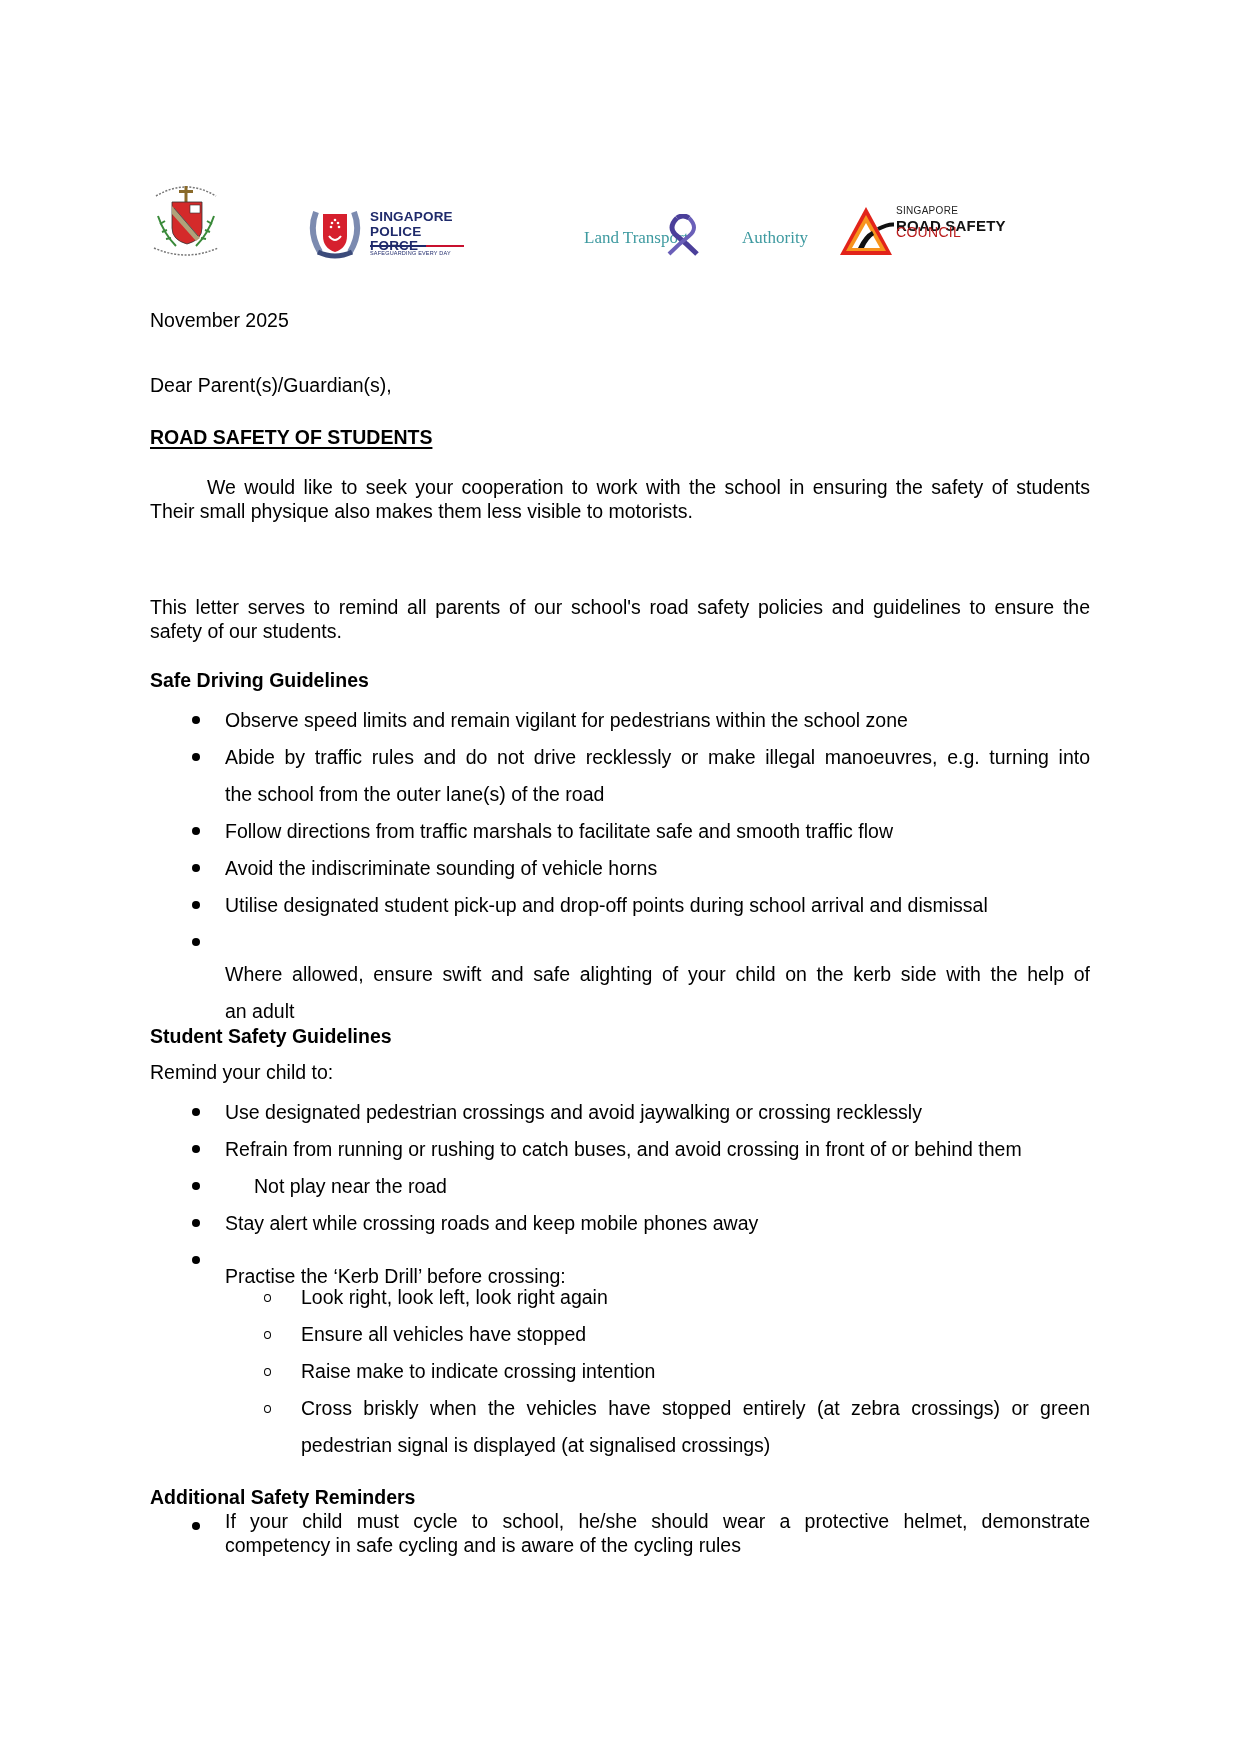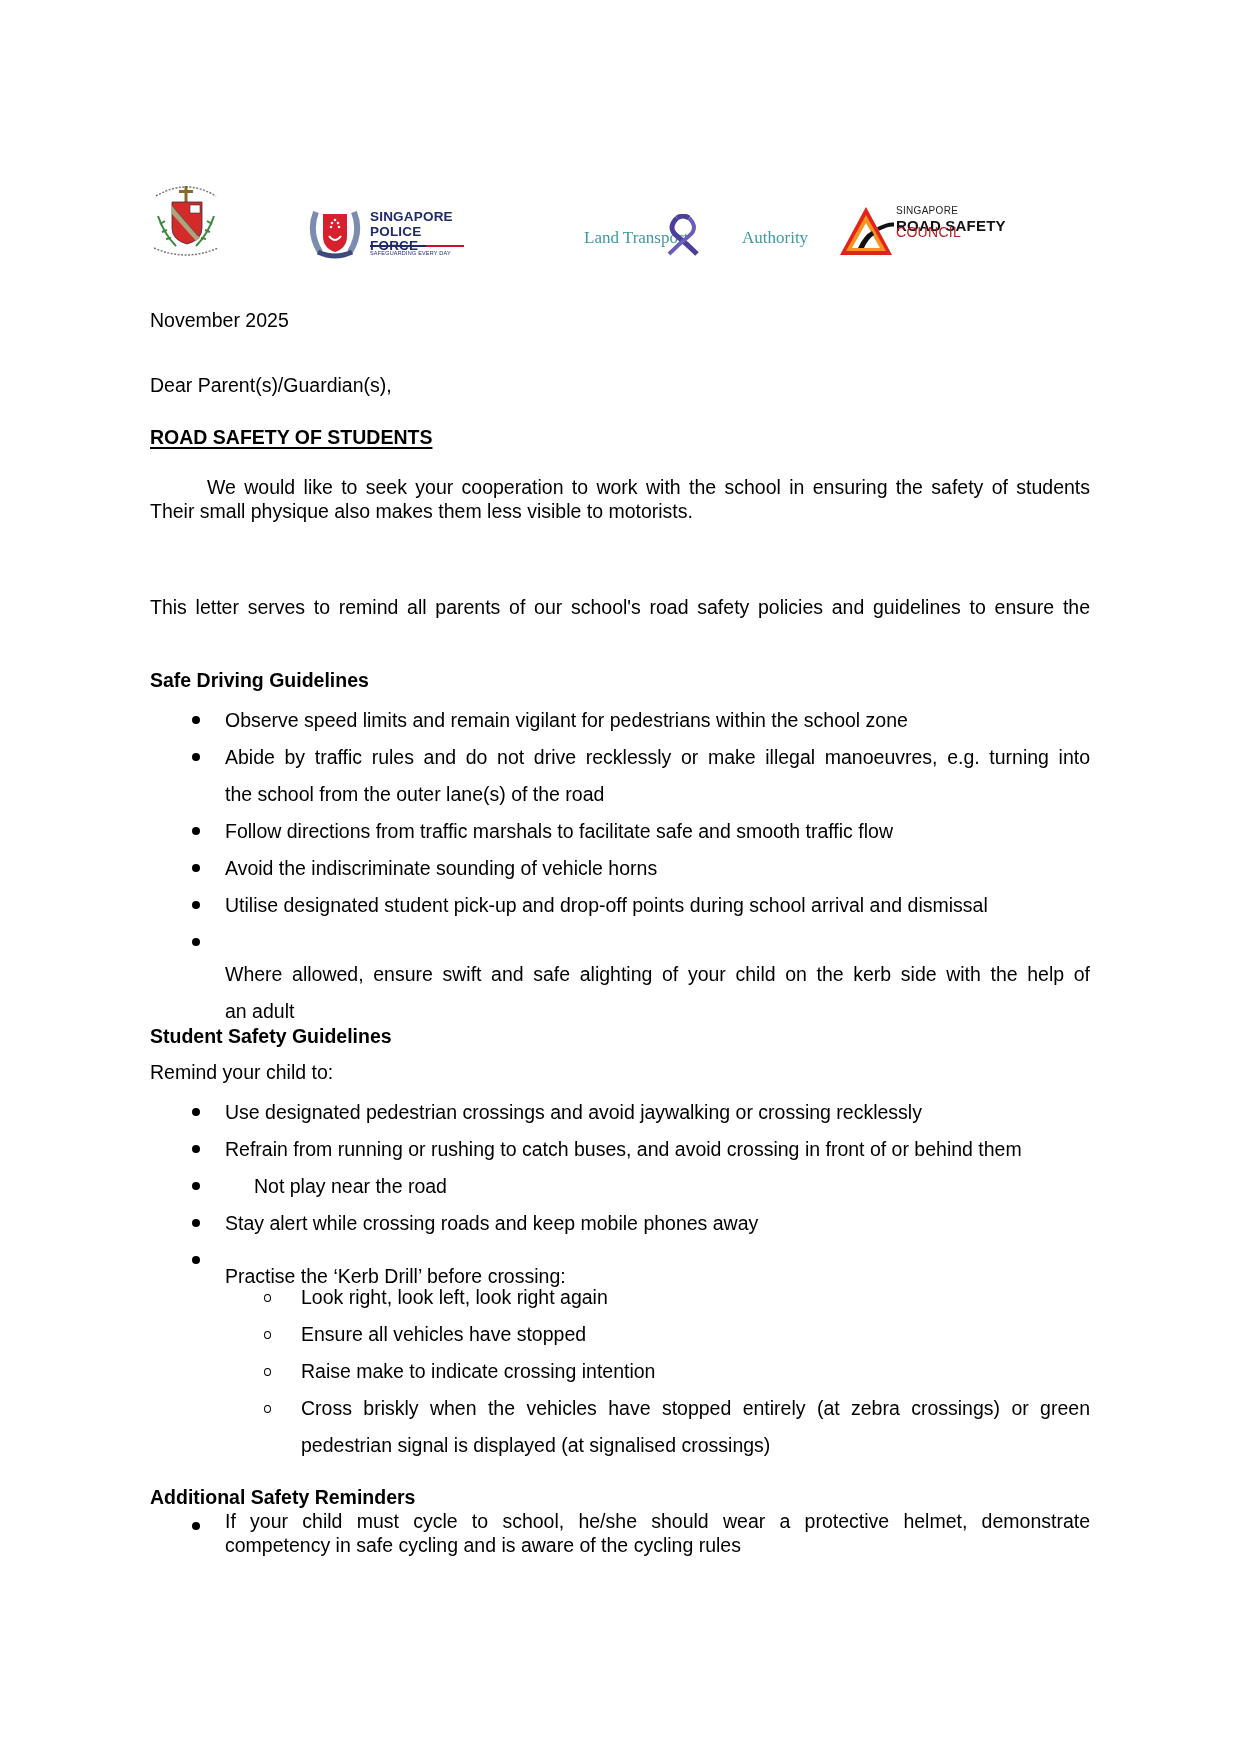--- a/index.html
+++ b/index.html
@@ -110,20 +110,21 @@
 <div class="line" style="top:373px;">Dear Parent(s)/Guardian(s),</div>
 <div class="line heading" style="top:425px;">ROAD SAFETY OF STUDENTS</div>
 
 <div class="para" style="top:475px;">
   <span class="jl"><span class="indent"></span><span>We would like to seek your cooperation to work with the school in ensuring the safety of students</span></span>
   <span class="nl">Their small physique also makes them less visible to motorists.</span>
 </div>
 
 <div class="para" style="top:595px;">
   <span class="jl">This letter serves to remind all parents of our school's road safety policies and guidelines to ensure the</span>
+  <span class="nl">safety of our students.</span>
 </div>
 
 <div class="line subhead" style="top:668px;">Safe Driving Guidelines</div>
 
 <div class="bullet" style="top:716px;"></div>
 <div class="btext" style="top:702px;">
     <span class="nl">Observe speed limits and remain vigilant for pedestrians within the school zone</span>
   </div>
 
 <div class="bullet" style="top:753px;"></div>

